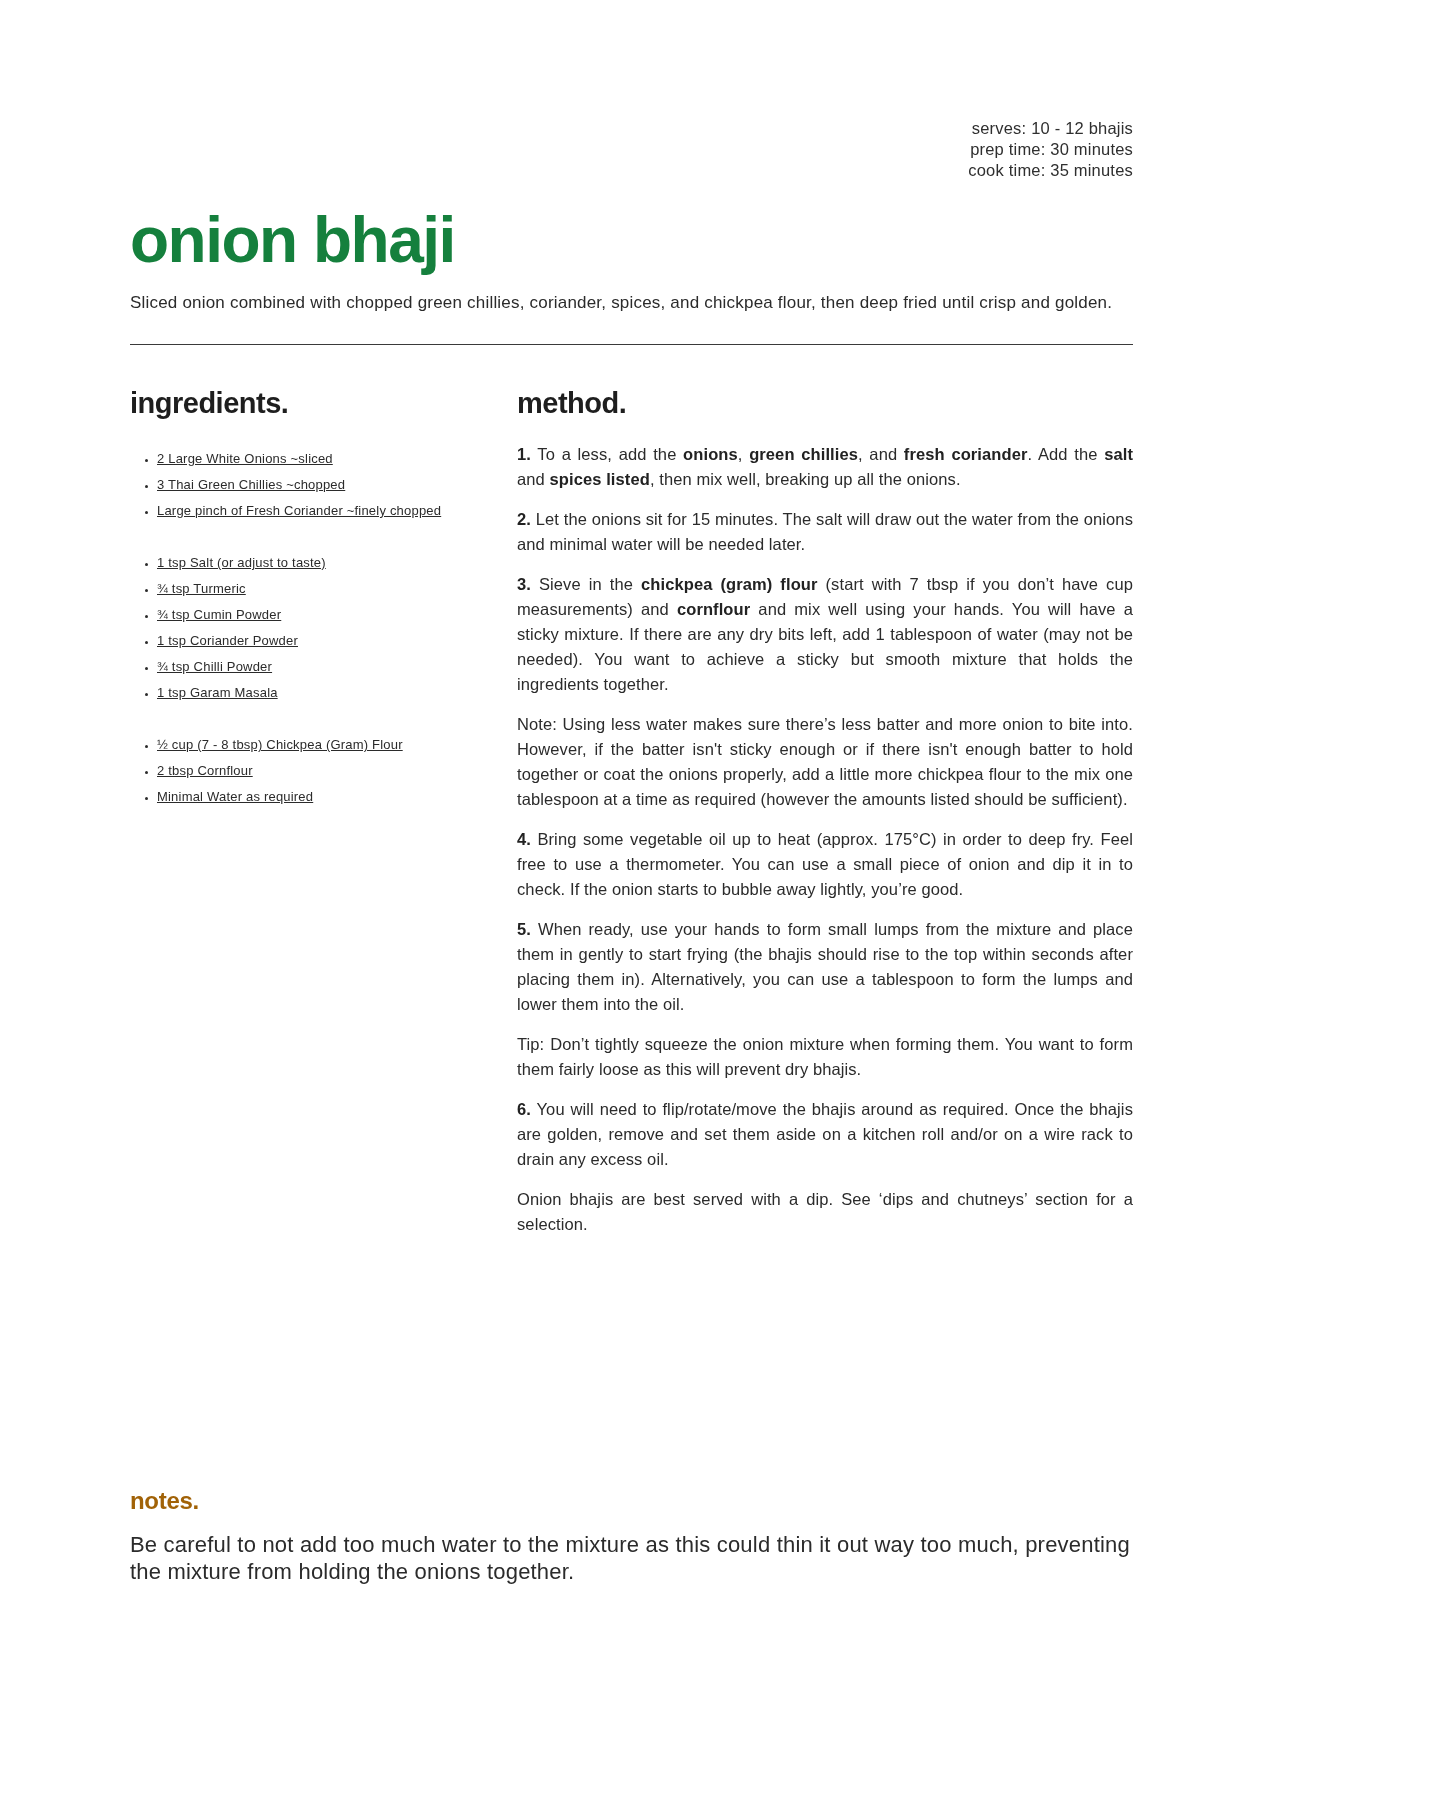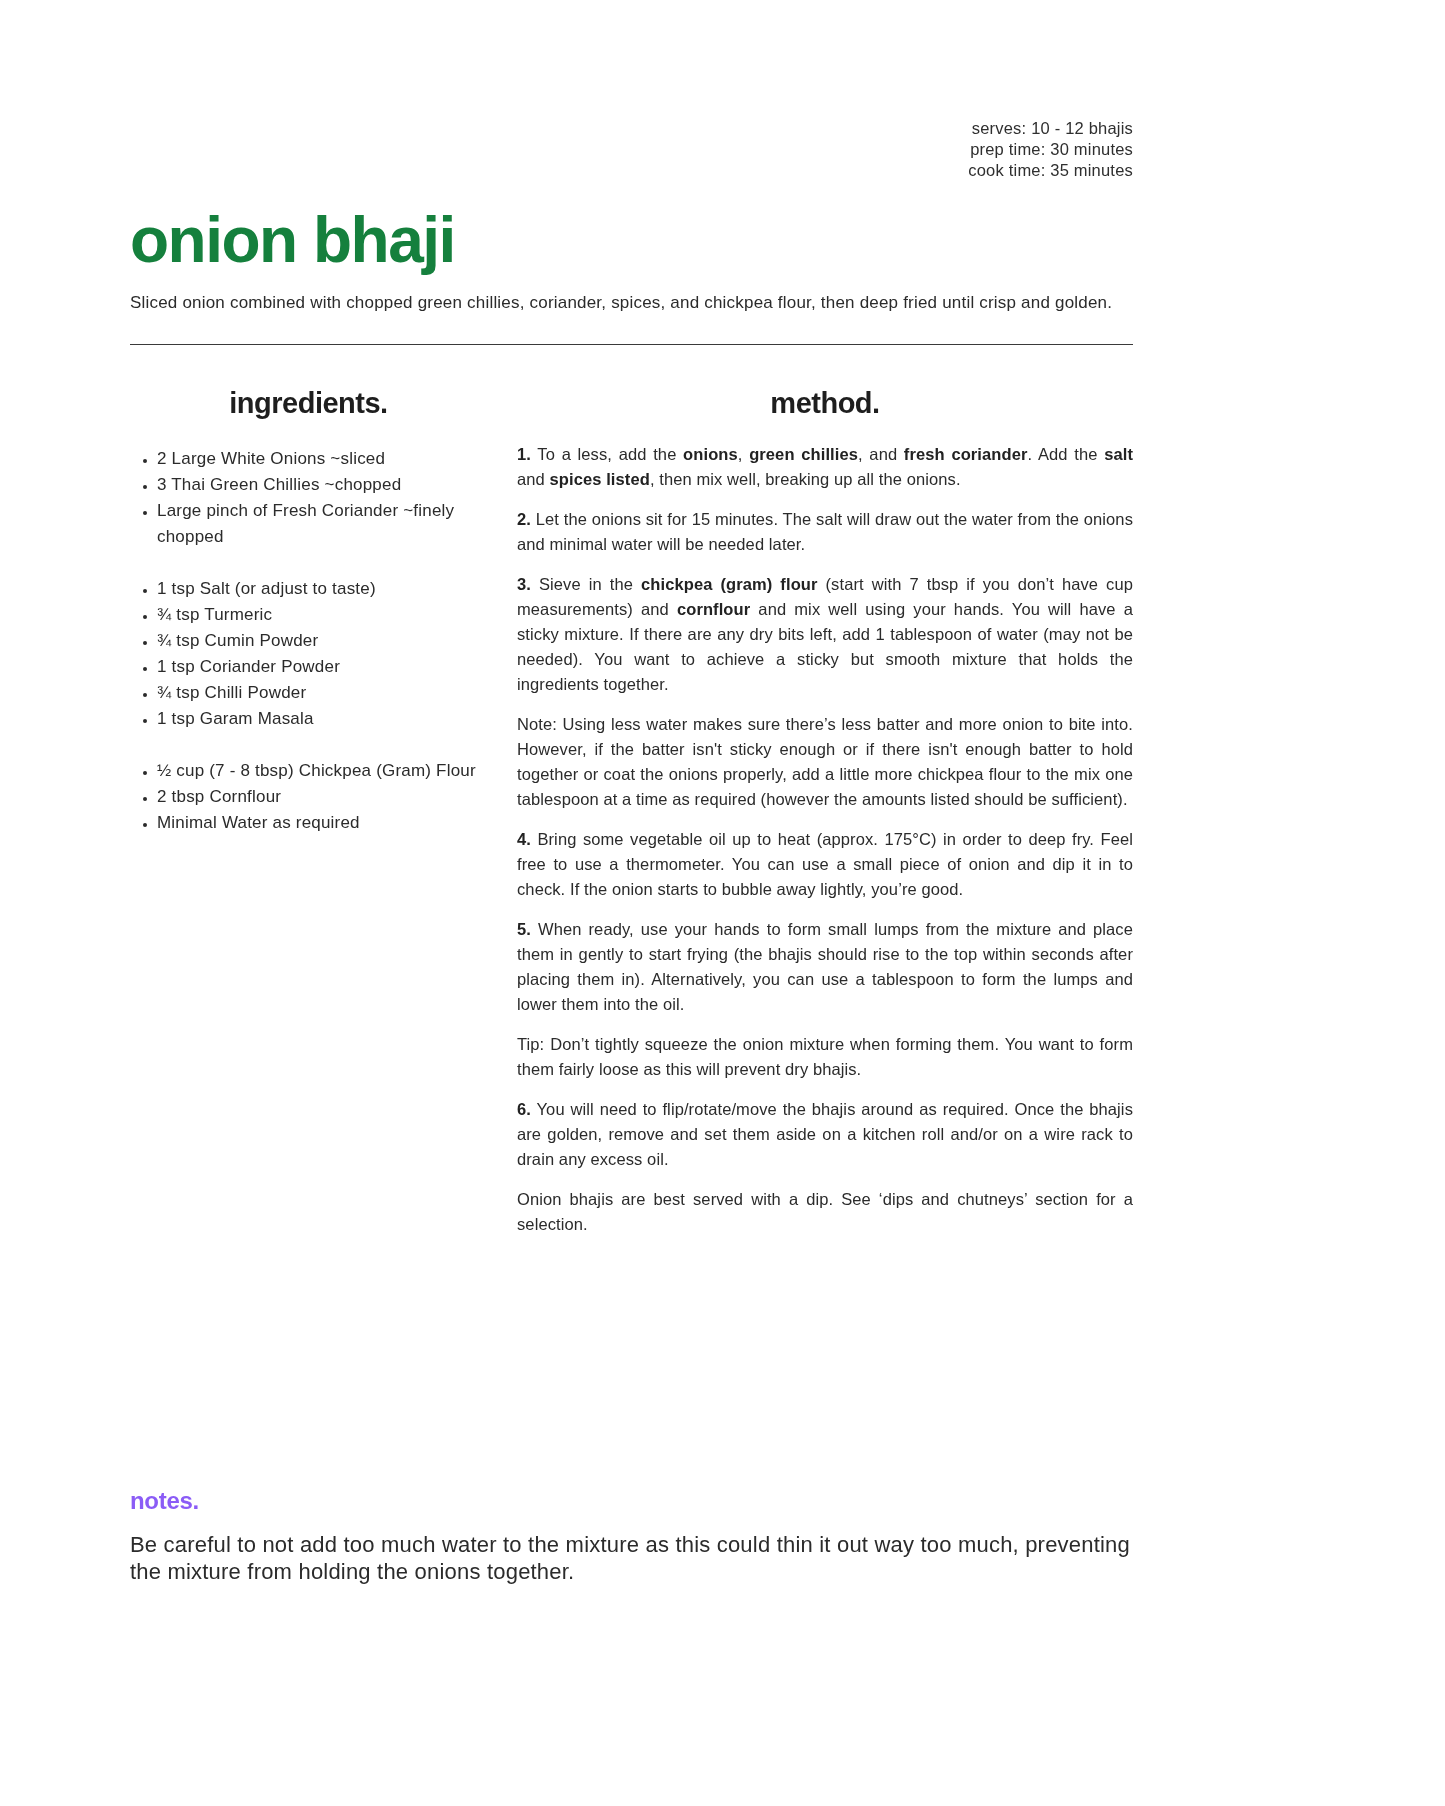--- a/index.html
+++ b/index.html
@@ -52,47 +52,47 @@
     display: flex;
     margin-top: 42px;
   }
   .col-left { flex: 0 0 387px; width: 387px; padding-right: 30px; }
   .col-right { flex: 1; }
   .section-heading {
     font-size: 29px;
     font-weight: 800;
     letter-spacing: -0.5px;
     color: #1e1e1e;
-    text-align: center;
   }
   .col-left ul {
     margin-top: 26px;
     padding-left: 27px;
     list-style: disc outside;
-    font-size: 17px;
+    font-size: 13px;
     line-height: 26px;
     letter-spacing: 0.2px;
+    text-decoration: underline;
   }
   .col-left ul + ul { margin-top: 26px; }
   .col-left li::marker { font-size: 0.72em; color: #2b2b2b; }
   .col-right .section-heading { margin-bottom: 22px; }
   .step {
     margin-top: 15px;
     font-size: 16.5px;
     line-height: 25px;
     text-align: justify;
     letter-spacing: 0.1px;
   }
   .step strong { font-weight: 700; color: #222222; }
   .notes-section { margin-top: 250px; }
   .notes-heading {
     font-size: 24px;
     font-weight: 800;
     letter-spacing: -0.3px;
-    color: #8b5cf6;
+    color: #a16207;
   }
   .notes-text {
     margin-top: 16px;
     font-size: 22px;
     line-height: 27px;
     letter-spacing: 0.2px;
     max-width: 1015px;
   }
   .page-number {
     margin-top: 44px;

